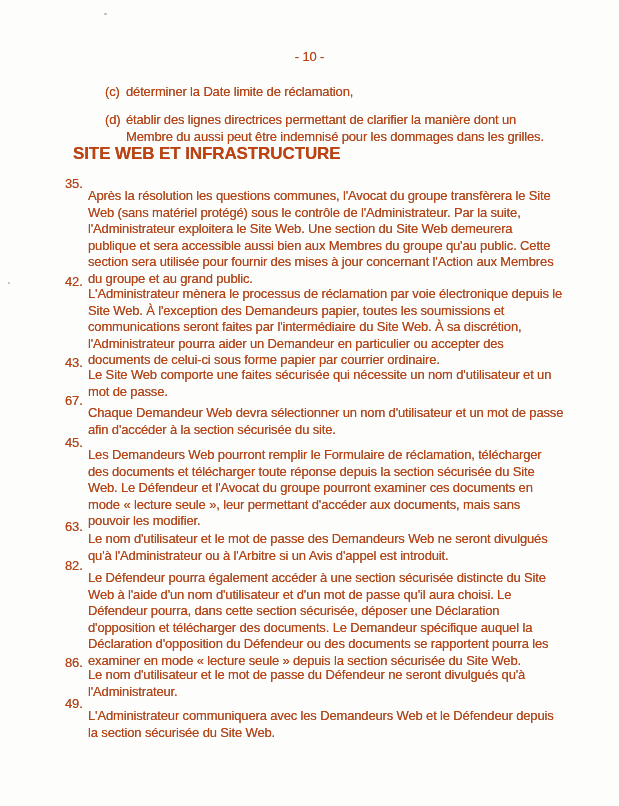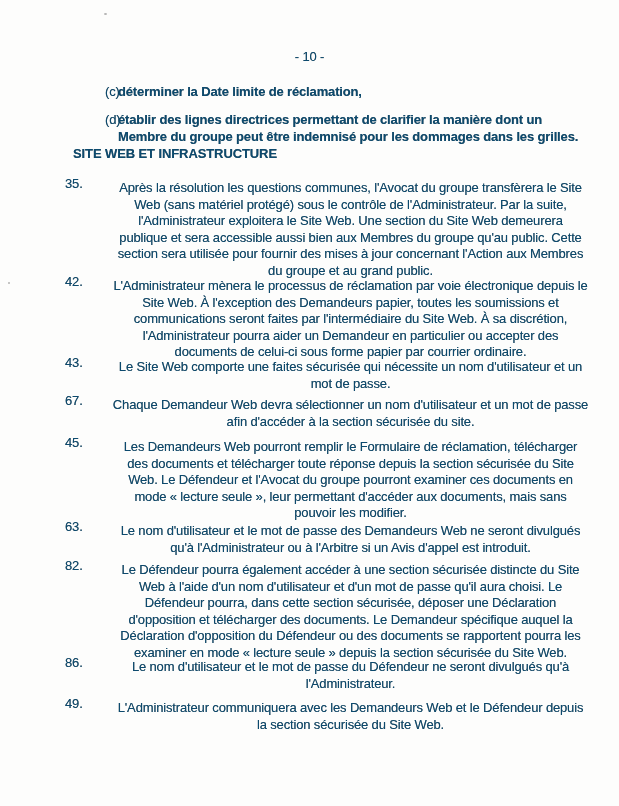--- a/index.html
+++ b/index.html
@@ -6,58 +6,56 @@
     margin: 0;
     padding: 0;
     background: #e8e8e8;
   }
   .page {
     position: relative;
     width: 619px;
     height: 806px;
     background: #fdfdfc;
     font-family: "Liberation Sans", sans-serif;
-    color: #0c4a6e;
+    color: #c2410c;
     font-size: 13px;
     line-height: 16.5px;
     letter-spacing: -0.15px;
     overflow: hidden;
     text-shadow: 0 0 0.4px rgba(20,20,20,0.55);
   }
   .pagenum {
     position: absolute;
     top: 49px;
     left: 0;
     right: 0;
     text-align: center;
   }
   .intro-item { position: absolute; left: 0; }
   .intro-item .marker { position: absolute; left: 105px; top: 0; }
   .intro-item .itext {
-    position: absolute; left: 118px; top: 0;
+    position: absolute; left: 126px; top: 0;
     width: 470px;
     white-space: pre-line;
-    font-weight: bold;
   }
   .heading {
     position: absolute;
     top: 146px;
     left: 73px;
     margin: 0;
-    font-size: 13px;
+    font-size: 17px;
     font-weight: 700;
     letter-spacing: -0.1px;
   }
   .para { position: absolute; left: 0; }
   .para .num { position: absolute; left: 65px; top: 0; }
   .para .ptext {
-    position: absolute; left: 88px; top: 4px;
+    position: absolute; left: 88px; top: 12px;
     width: 525px;
     white-space: pre-line;
-    text-align: center;
   }
   .speck {
     position: absolute;
     background: rgba(90,90,90,0.45);
     border-radius: 50%;
   }
 </style>
 </head>
 <body>
 
@@ -69,21 +67,21 @@
   <div class="pagenum">- 10 -</div>
 
   <div class="intro-item" style="top:84px">
     <span class="marker">(c)</span>
     <span class="itext">déterminer la Date limite de réclamation,</span>
   </div>
 
   <div class="intro-item" style="top:112px">
     <span class="marker">(d)</span>
     <span class="itext">établir des lignes directrices permettant de clarifier la manière dont un
-Membre du groupe peut être indemnisé pour les dommages dans les grilles.</span>
+Membre du aussi peut être indemnisé pour les dommages dans les grilles.</span>
   </div>
 
   <h1 class="heading">SITE WEB ET INFRASTRUCTURE</h1>
 
   <div class="para" style="top:176px">
     <span class="num">35.</span>
     <span class="ptext">Après la résolution les questions communes, l'Avocat du groupe transfèrera le Site
 Web (sans matériel protégé) sous le contrôle de l'Administrateur. Par la suite,
 l'Administrateur exploitera le Site Web. Une section du Site Web demeurera
 publique et sera accessible aussi bien aux Membres du groupe qu'au public. Cette

